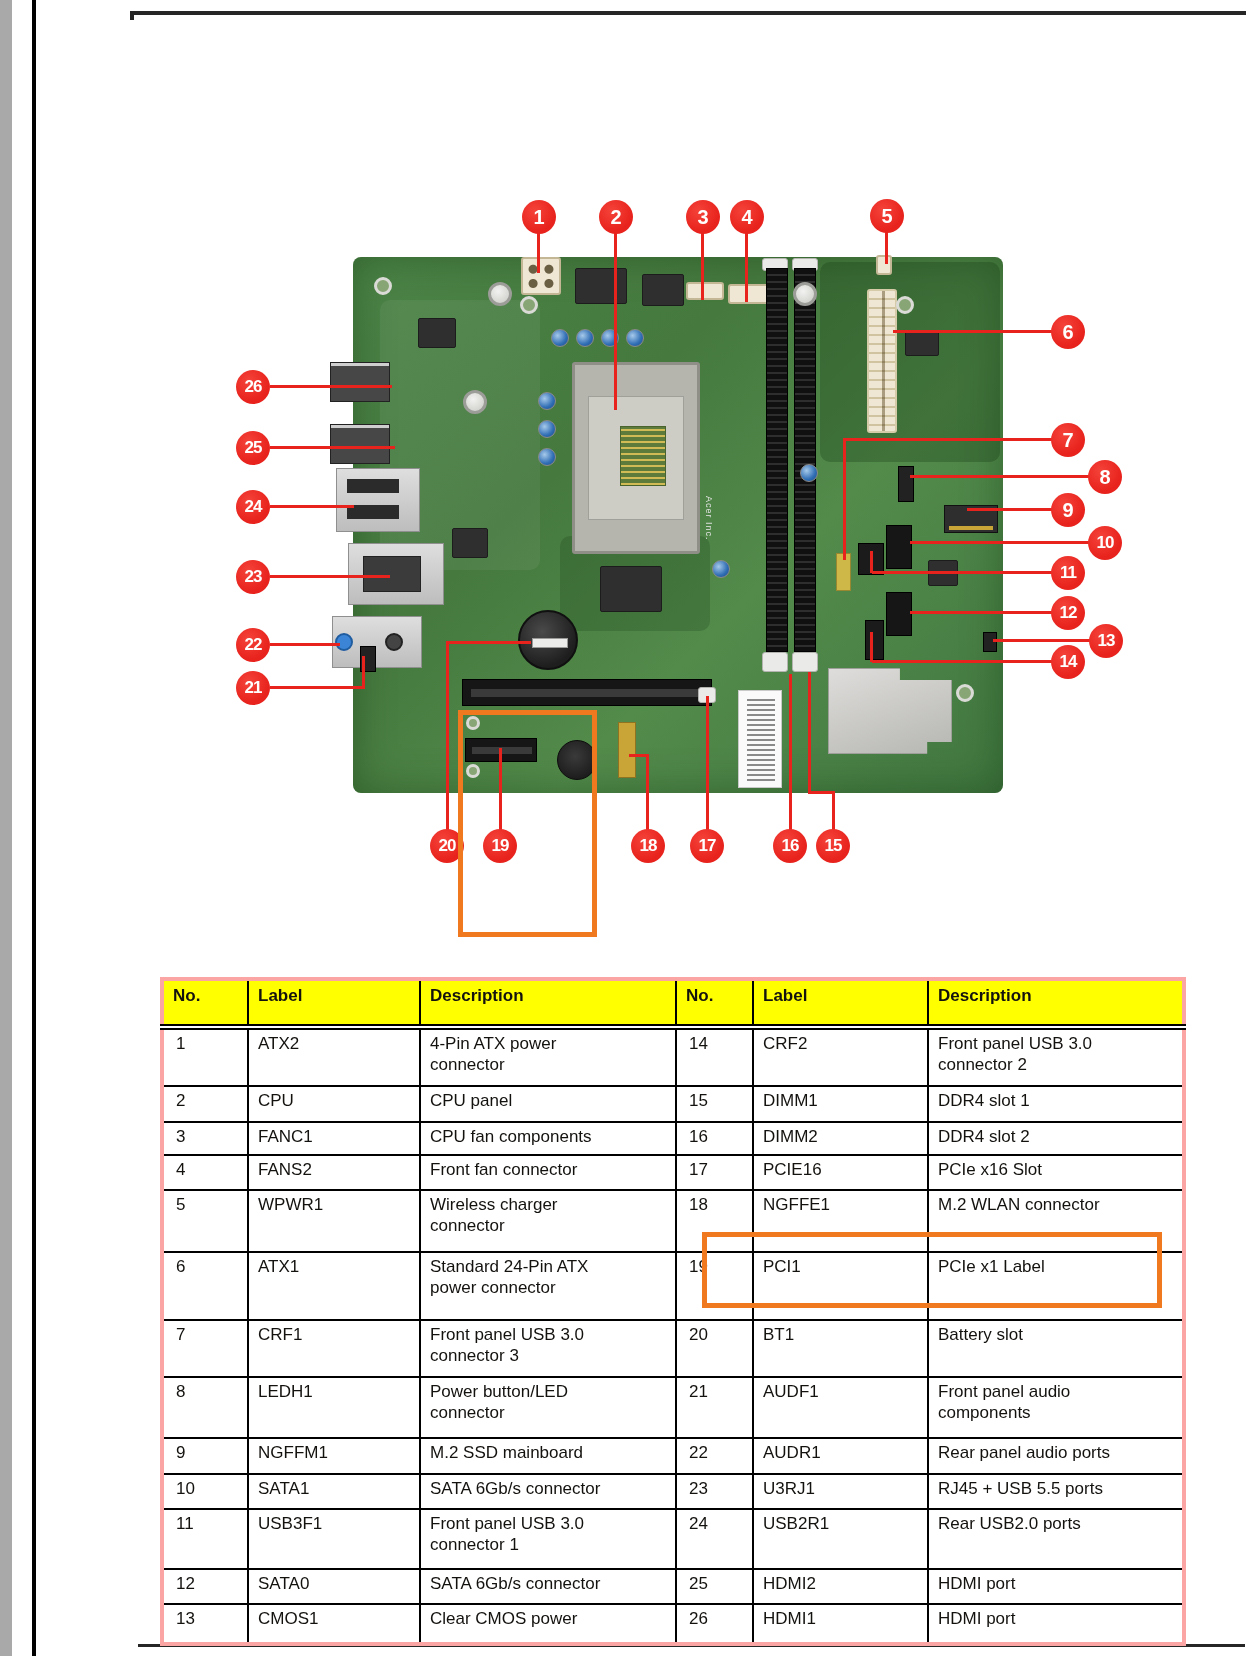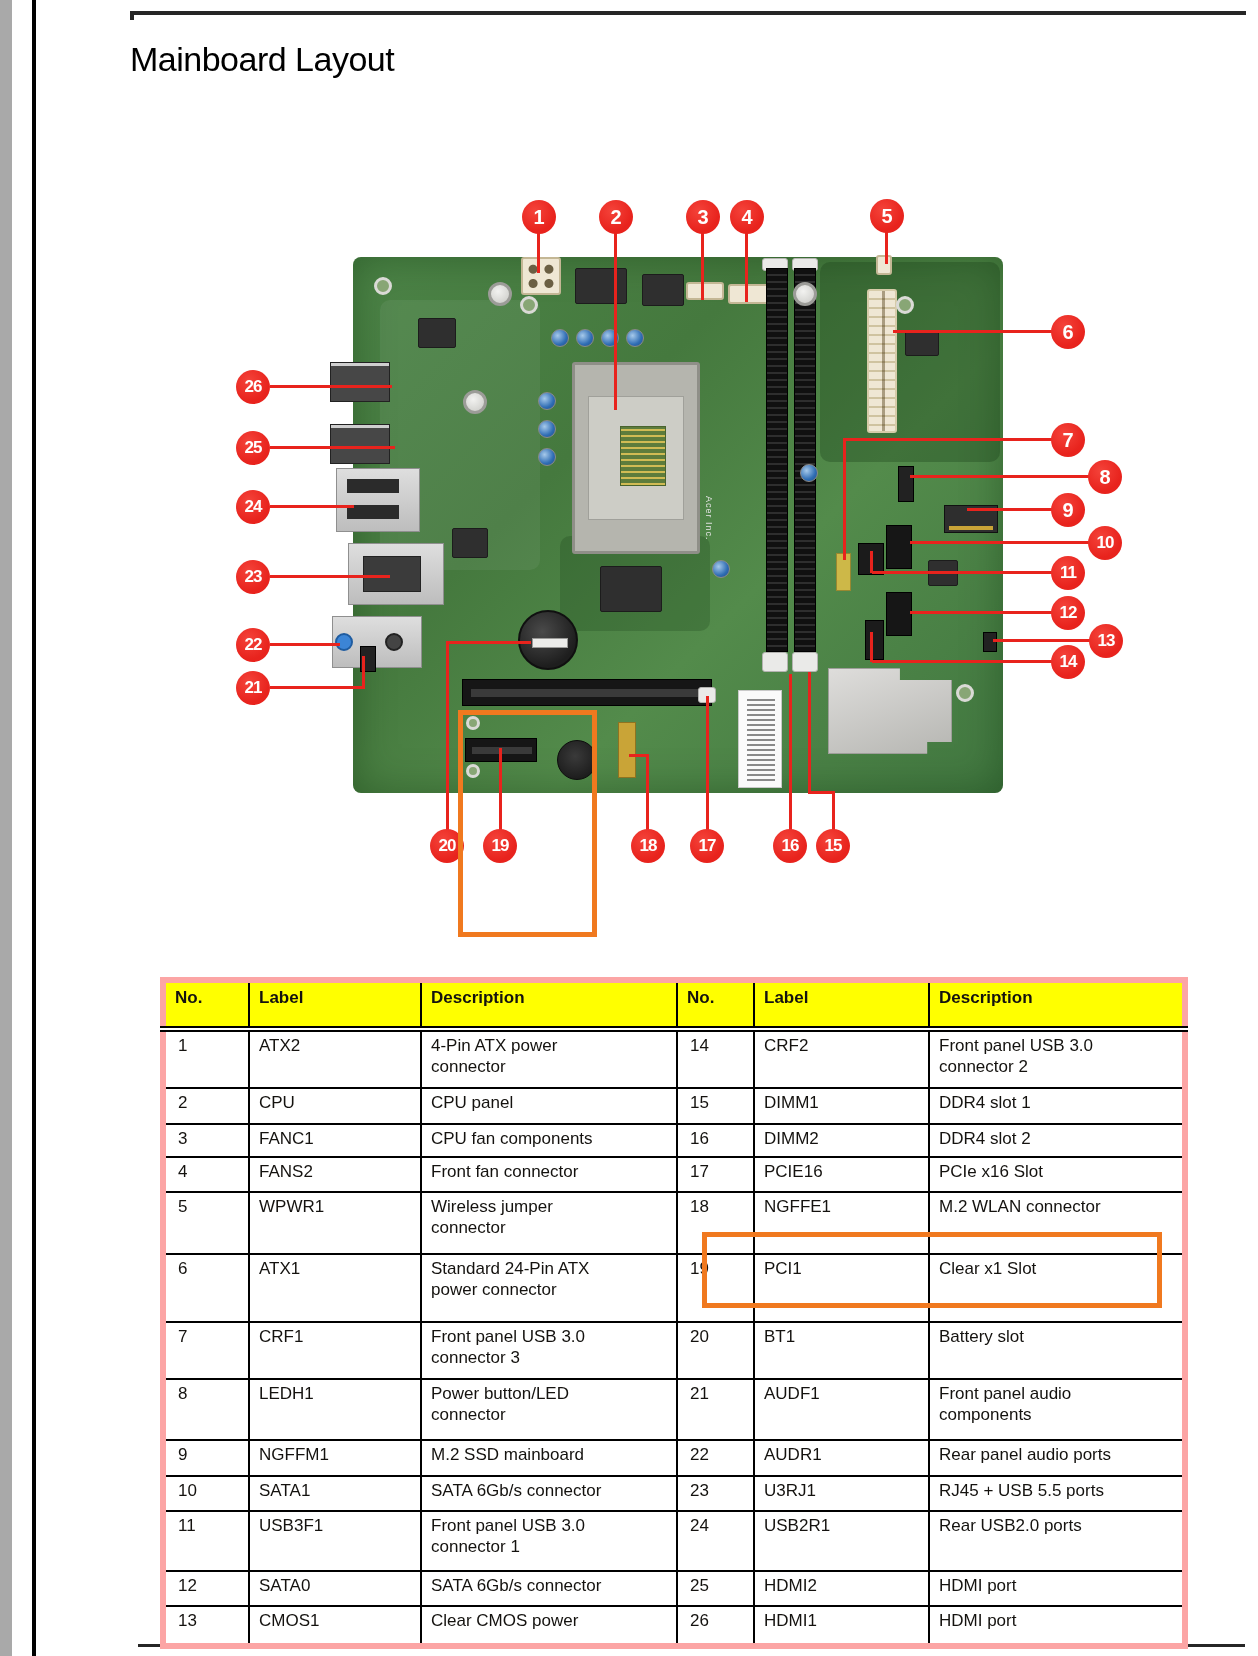--- a/index.html
+++ b/index.html
@@ -62,21 +62,21 @@
   .shield{background:linear-gradient(160deg,#dedddb,#b6b6b2);border:1px solid #9e9e9a;
           clip-path:polygon(0 0,58% 0,58% 14%,100% 14%,100% 86%,80% 86%,80% 100%,0 100%);}
   .gold{background:#c9a437;border:1px solid #8f7320;}
   .board-marking{position:absolute;left:704px;top:496px;writing-mode:vertical-rl;
                  font-size:9px;color:#e6e6e6;letter-spacing:1px;}
 
   
   #mb-table{position:absolute;left:160px;top:977px;border-collapse:collapse;table-layout:fixed;
             font-size:17px;color:#14120f;}
   #mb-table,member{border:3px solid #000;}
-  #mb-table{border:6px solid #fca5a5;}
+  #mb-table{border:4px solid #fca5a5;}
   #mb-table th,#mb-table td{border:2px solid #000;padding:4px 9px 5px 9px;vertical-align:top;
             text-align:left;white-space:pre-line;line-height:1.22;overflow:hidden;}
   #mb-table thead th{background:var(--header-bg,#FFFF00);font-weight:bold;height:33px;
             border-bottom:6px double #000;padding-top:5px;}
   #mb-table td:nth-child(1),#mb-table td:nth-child(4){padding-left:12px;}
   #mb-table tbody tr:nth-child(1){height:59px;}
   #mb-table tbody tr:nth-child(2){height:36px;}
   #mb-table tbody tr:nth-child(3){height:33px;}
   #mb-table tbody tr:nth-child(4){height:35px;}
   #mb-table tbody tr:nth-child(5){height:62px;}
@@ -91,21 +91,20 @@
 </style>
 </head>
 <body>
 
 <div class="page">
   <div class="gray-bar"></div>
   <div class="black-line"></div>
   <div class="top-rule"></div>
   <div class="bottom-rule"></div>
 
-  <h1 class="title" style="margin:0">Mainboard Layout</h1>
 
   <div id="diagram">
 
     <div class="pcb"></div>
     <div class="pcb-shade" style="left:820px;top:262px;width:180px;height:200px;background:rgba(20,55,20,.30);"></div>
     <div class="pcb-shade" style="left:560px;top:536px;width:150px;height:95px;background:rgba(25,65,25,.25);"></div>
     <div class="pcb-shade" style="left:380px;top:300px;width:160px;height:270px;background:rgba(255,255,255,.06);"></div>
 
     <div class="comp darkport" style="left:330px;top:362px;width:60px;height:40px;"></div>
     <div class="comp darkport" style="left:330px;top:424px;width:60px;height:40px;"></div>
@@ -308,34 +307,34 @@
           <td>4</td>
           <td>FANS2</td>
           <td>Front fan connector</td>
           <td>17</td>
           <td>PCIE16</td>
           <td>PCIe x16 Slot</td>
         </tr>
         <tr>
           <td>5</td>
           <td>WPWR1</td>
-          <td>Wireless jumper
+          <td>Wireless charger
 connector</td>
           <td>18</td>
           <td>NGFFE1</td>
           <td>M.2 WLAN connector</td>
         </tr>
         <tr>
           <td>6</td>
           <td>ATX1</td>
           <td>Standard 24-Pin ATX
 power connector</td>
           <td>19</td>
           <td>PCI1</td>
-          <td>Clear x1 Slot</td>
+          <td>PCIe x1 Label</td>
         </tr>
         <tr>
           <td>7</td>
           <td>CRF1</td>
           <td>Front panel USB 3.0
 connector 3</td>
           <td>20</td>
           <td>BT1</td>
           <td>Battery slot</td>
         </tr>

